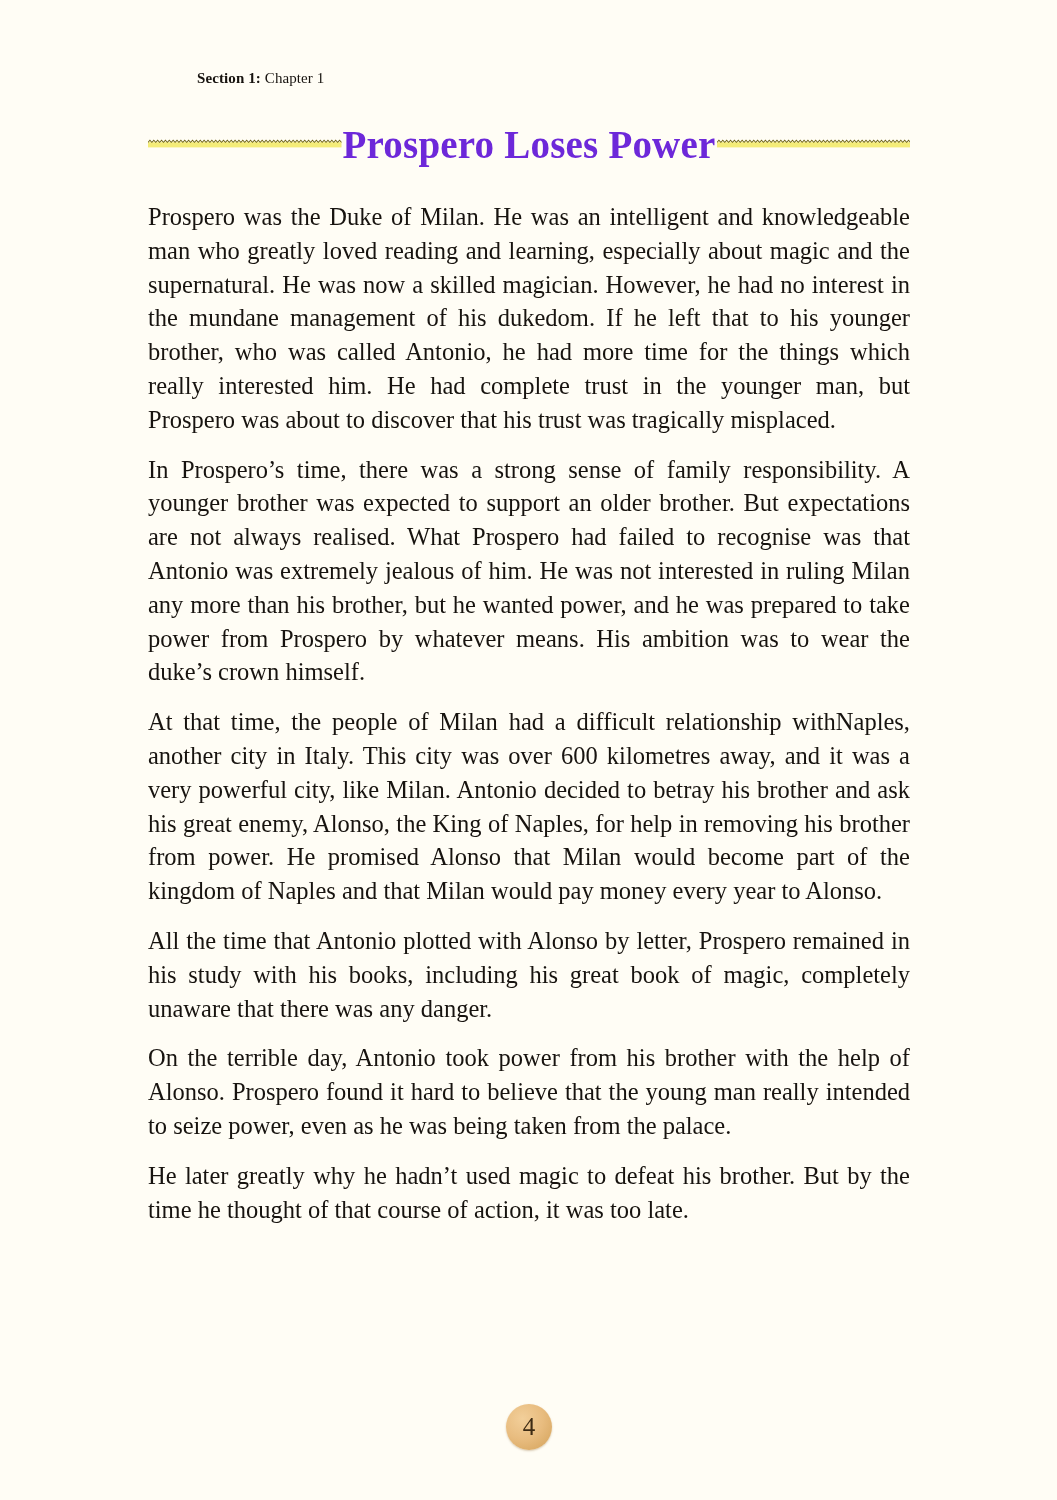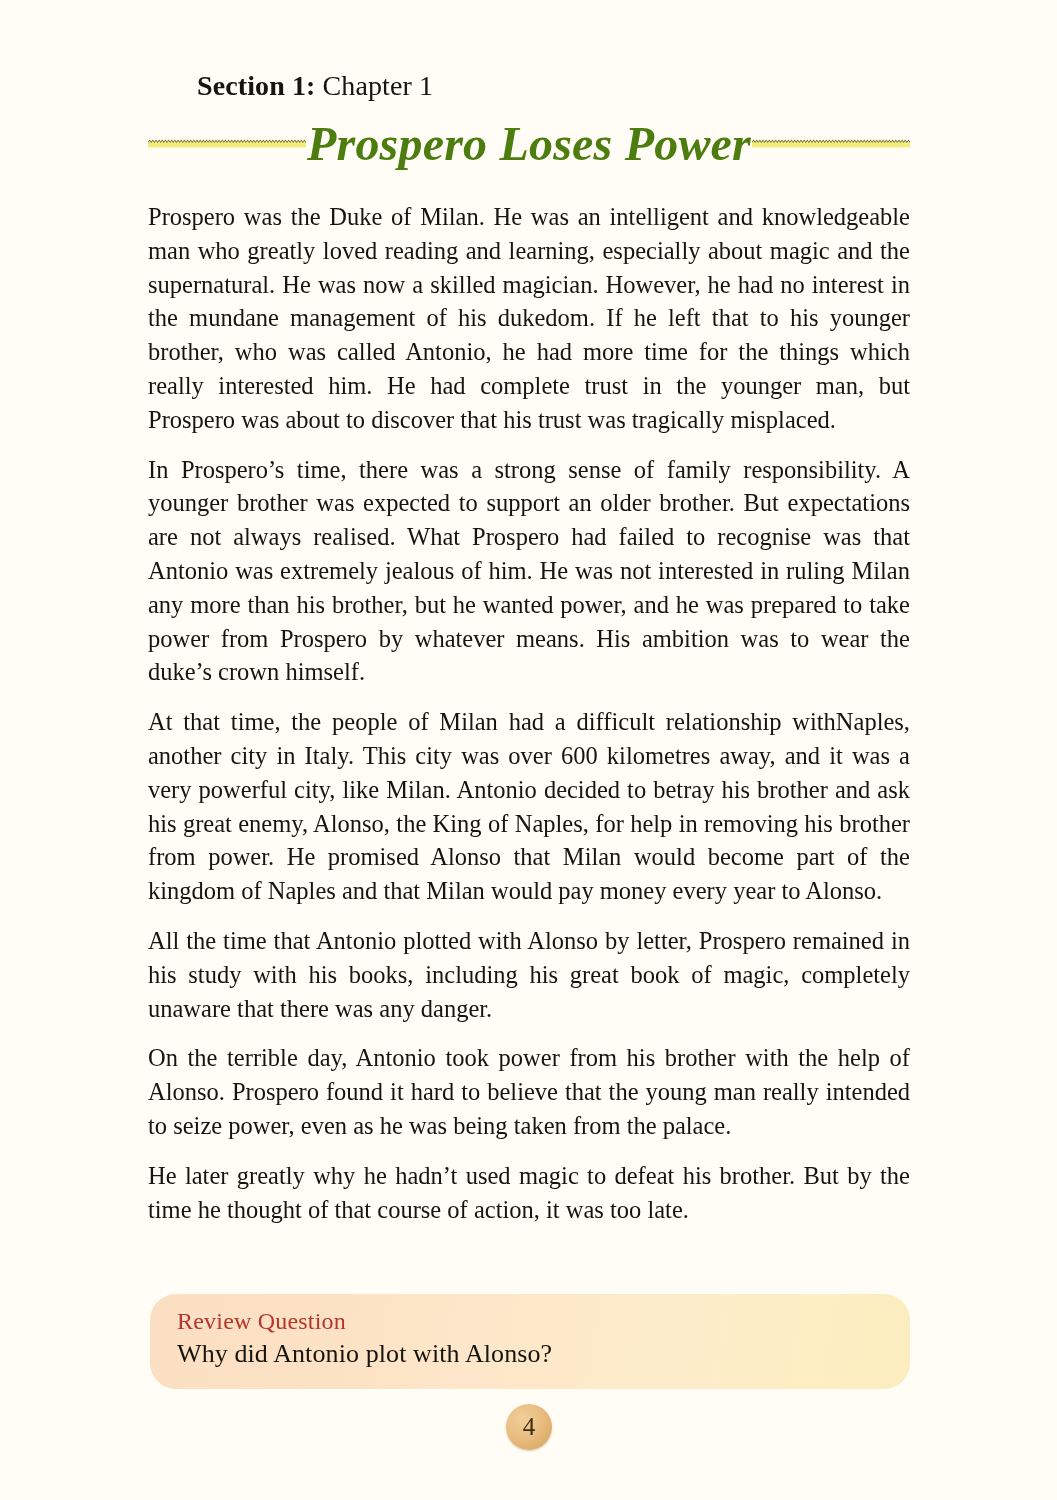--- a/index.html
+++ b/index.html
@@ -21,21 +21,21 @@
     width: 1057px;
     height: 1500px;
     box-sizing: border-box;
   }
 
   
   .section-head {
     position: absolute;
     left: 197px;
     top: 70px;
-    font-size: 28px;
+    font-size: 15px;
     letter-spacing: 0.1px;
     color: #17130f;
     white-space: nowrap;
   }
   .section-head .sec-label {
     font-weight: bold;
   }
   .section-head .sec-chapter {
     font-weight: normal;
   }
@@ -57,27 +57,26 @@
     position: relative;
     min-width: 20px;
   }
   .wave svg {
     display: block;
     width: 100%;
     height: 10px;
   }
   .chapter-title {
     flex: 0 0 auto;
-    font-size: 48px;
+    font-size: 39px;
     line-height: 1;
-    color: #4d7c0f;
+    color: #6d28d9;
     padding: 0 1px;
     white-space: nowrap;
     letter-spacing: 0.2px;
-    font-style: italic;
   }
 
   
   .body-copy {
     position: absolute;
     left: 148px;
     top: 200px;
     width: 762px;
   }
   .body-copy p {
@@ -177,22 +176,18 @@
     <p>Prospero was the Duke of Milan. He was an intelligent and knowledgeable man who greatly loved reading and learning, especially about magic and the supernatural. He was now a skilled magician. However, he had no interest in the mundane management of his dukedom. If he left that to his younger brother, who was called Antonio, he had more time for the things which really interested him. He had complete trust in the younger man, but Prospero was about to discover that his trust was tragically misplaced.</p>
     <p>In Prospero’s time, there was a strong sense of family responsibility. A younger brother was expected to support an older brother. But expectations are not always realised. What Prospero had failed to recognise was that Antonio was extremely jealous of him. He was not interested in ruling Milan any more than his brother, but he wanted power, and he was prepared to take power from Prospero by whatever means. His ambition was to wear the duke’s crown himself.</p>
     <p>
       <span class="forcebreak">At that time, the people of Milan had a difficult relationship with</span><span>Naples, another city in Italy. This city was over 600 kilometres away, and it was a very powerful city, like Milan. Antonio decided to betray his brother and ask his great enemy, Alonso, the King of Naples, for help in removing his brother from power. He promised Alonso that Milan would become part of the kingdom of Naples and that Milan would pay money every year to Alonso.</span>
     </p>
     <p>All the time that Antonio plotted with Alonso by letter, Prospero remained in his study with his books, including his great book of magic, completely unaware that there was any danger.</p>
     <p>On the terrible day, Antonio took power from his brother with the help of Alonso. Prospero found it hard to believe that the young man really intended to seize power, even as he was being taken from the palace.</p>
     <p>He later greatly why he hadn’t used magic to defeat his brother. But by the time he thought of that course of action, it was too late.</p>
   </div>
 
-  <div class="review-box">
-    <div class="review-label">Review Question</div>
-    <div class="review-question">Why did Antonio plot with Alonso?</div>
-  </div>
 
   <div class="folio">
     <span class="folio-num">4</span>
   </div>
 
 </div>
 
 </body></html>

